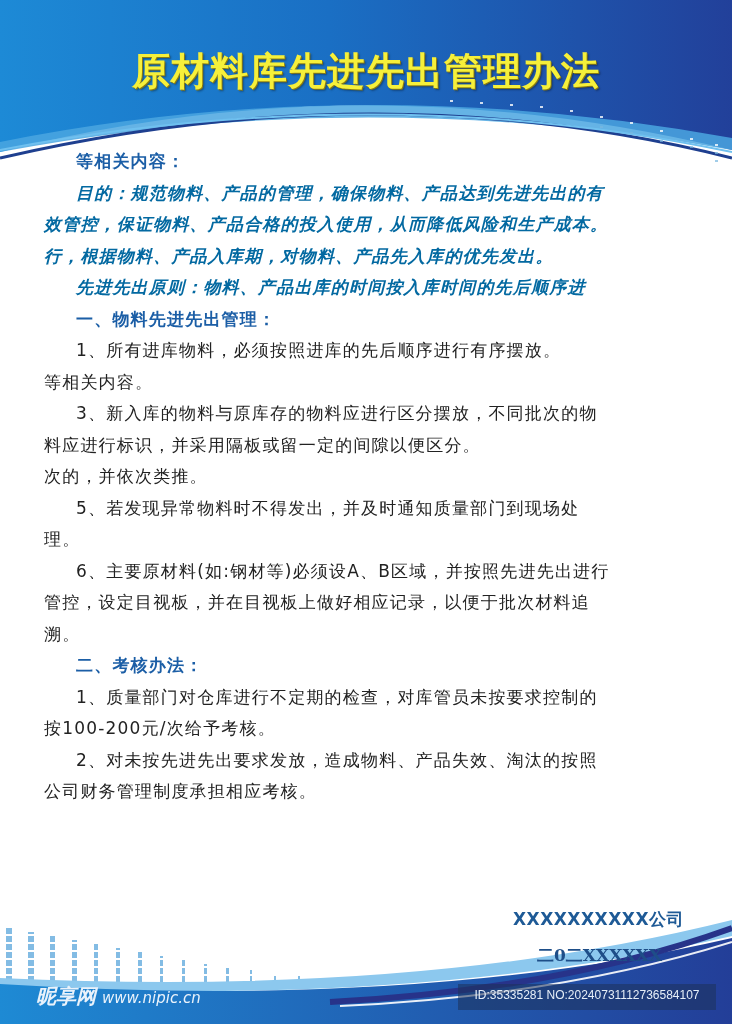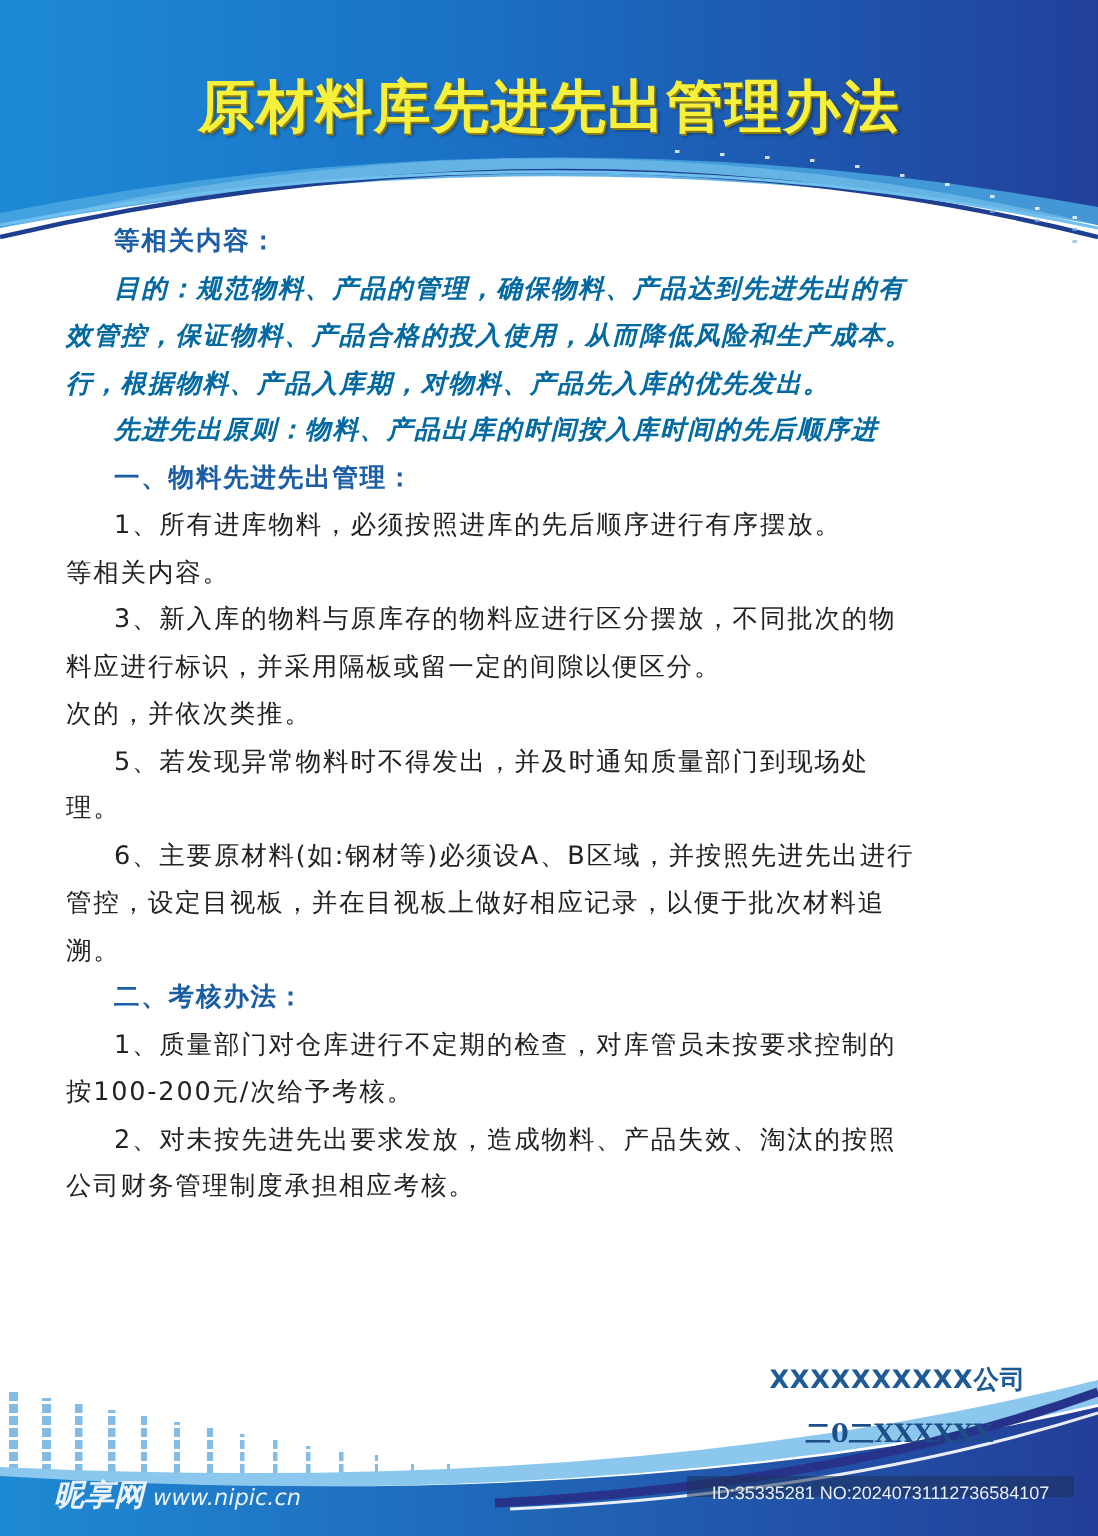--- a/index.html
+++ b/index.html
@@ -17,21 +17,21 @@
   .cont { margin-left:-32px; }
   .heading { color:#1b5ea6; font-weight:bold; }
   .bold { font-weight:bold; color:#0369a1;font-style:italic; }
   .company { position:absolute; right:48px; top:908px; font-size:17px; font-weight:bold;
     color:#1e5a96; letter-spacing:0.5px; }
   .date { position:absolute; right:70px; top:944px; font-size:17px; font-weight:bold;
     color:#1e4e88; font-family:"DejaVu Serif", serif; }
   .wm-left { position:absolute; left:16px; top:983px; font-size:20px; font-weight:bold;
     font-style:italic; color:#e9f2fb;margin-left:20px; }
   .wm-left small { font-size:15px; font-weight:normal; margin-left:6px; }
-  .wm-right { position:absolute; left:458px; top:984px; width:258px; height:14px;
+  .wm-right { position:absolute; left:458px; top:984px; width:258px; height:26px;
     background:rgba(30,50,90,0.55); color:#e6eef8; font-size:12px; line-height:22px;
     text-align:center; font-family:"Liberation Sans", sans-serif; }
 </style>
 </head>
 <body>
 
 <div class="header-bg"></div>
 <svg class="header-svg" width="732" height="200">
 
   <path d="M0,152 Q360,60 732,150 L732,200 L0,200 Z" fill="#ffffff"></path>

